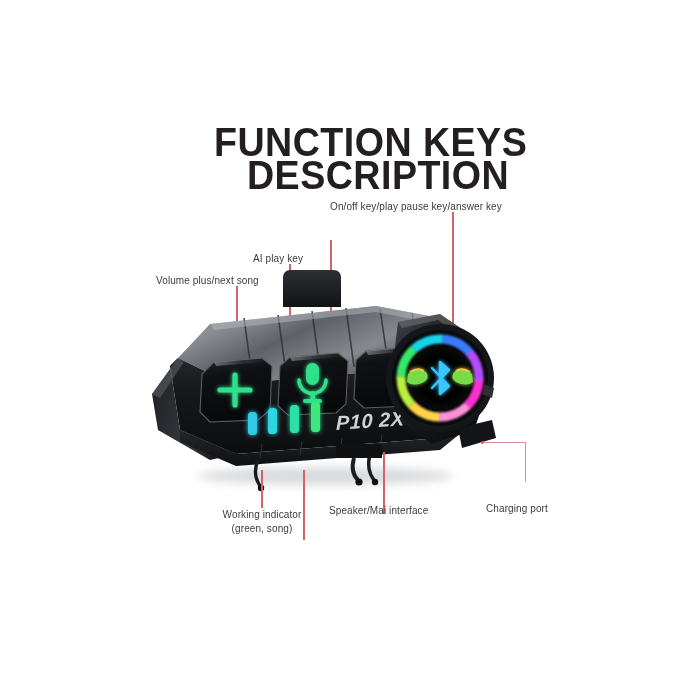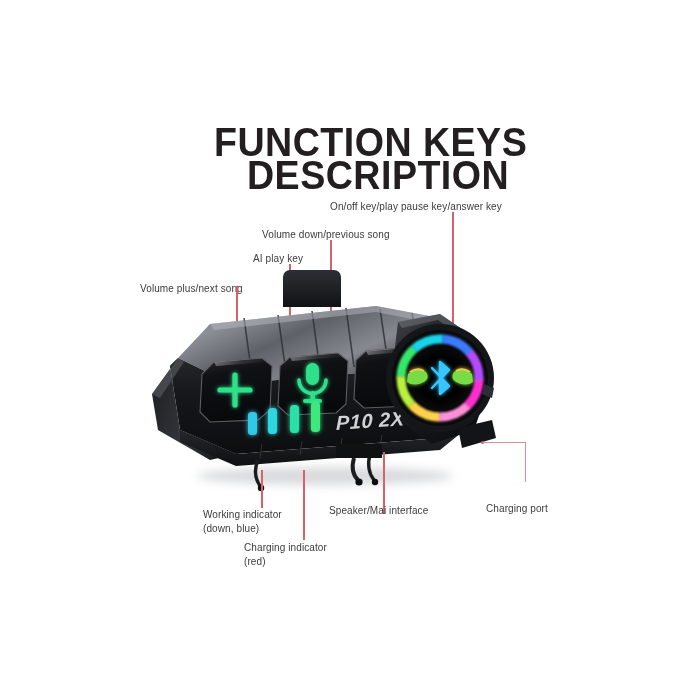--- a/index.html
+++ b/index.html
@@ -37,21 +37,21 @@
 
   
   .callout{
     position:absolute;
     color:#3b3b3d;
     font-size:10px;
     line-height:13.5px;
     white-space:nowrap;
     letter-spacing:0.1px;
   }
-  .callout.center{}
+  .callout.center{text-align:center;}
 
   
   .leader{
     position:absolute;
     background:#d4616b;
     width:1.6px;
   }
   .dot{
     position:absolute;
     width:3px;height:3px;border-radius:50%;
@@ -71,25 +71,24 @@
 </head>
 <body>
 
 <div id="stage">
 
   <div class="title" id="title-line1">FUNCTION KEYS</div>
   <div class="title" id="title-line2">DESCRIPTION</div>
 
   <div class="callout" style="left:330px;top:200px;">On/off key/play pause key/answer key</div>
 
-  <div class="callout" style="left:262px;top:228px;">Volume down/previous song</div>
 
   <div class="callout" style="left:253px;top:252px;">AI play key</div>
 
-  <div class="callout" style="left:140px;top:274px;margin-top:8px;">Volume plus/next song</div>
+  <div class="callout" style="left:156px;top:274px;">Volume plus/next song</div>
 
   <div class="leader" style="left:452px;top:212px;height:113px;"></div>
   <div class="leader" style="left:330px;top:240px;height:112px;"></div>
   <div class="leader" style="left:289px;top:264px;height:98px;"></div>
   <div class="leader" style="left:236px;top:286px;height:84px;"></div>
 
   <div id="device">
     <svg viewBox="0 0 380 250" xmlns="http://www.w3.org/2000/svg">
       <defs>
         <linearGradient id="topFace" x1="0" y1="0" x2="1" y2="0.6">
@@ -284,25 +283,21 @@
   <div class="leader" style="left:261px;top:470px;height:38px;"></div>
   <div class="leader" style="left:303px;top:470px;height:70px;"></div>
   <div class="leader" style="left:383px;top:452px;height:62px;"></div>
 
   <div class="dot" style="left:481px;top:441px;"></div>
   <div class="elbow-h" style="left:483px;top:442px;width:43px;"></div>
   <div class="elbow-v" style="left:525px;top:442px;height:40px;"></div>
 
   <div class="callout center" style="left:203px;top:508px;width:118px;">
     <div>Working indicator</div>
-    <div>(down, blue)</div>
+    <div>(green, song)</div>
   </div>
 
-  <div class="callout center" style="left:244px;top:541px;width:120px;">
-    <div>Charging indicator</div>
-    <div>(red)</div>
-  </div>
 
   <div class="callout" style="left:329px;top:504px;">Speaker/Mai interface</div>
 
   <div class="callout" style="left:486px;top:486px;margin-top:16px;">Charging port</div>
 
 </div>
 
 </body></html>

